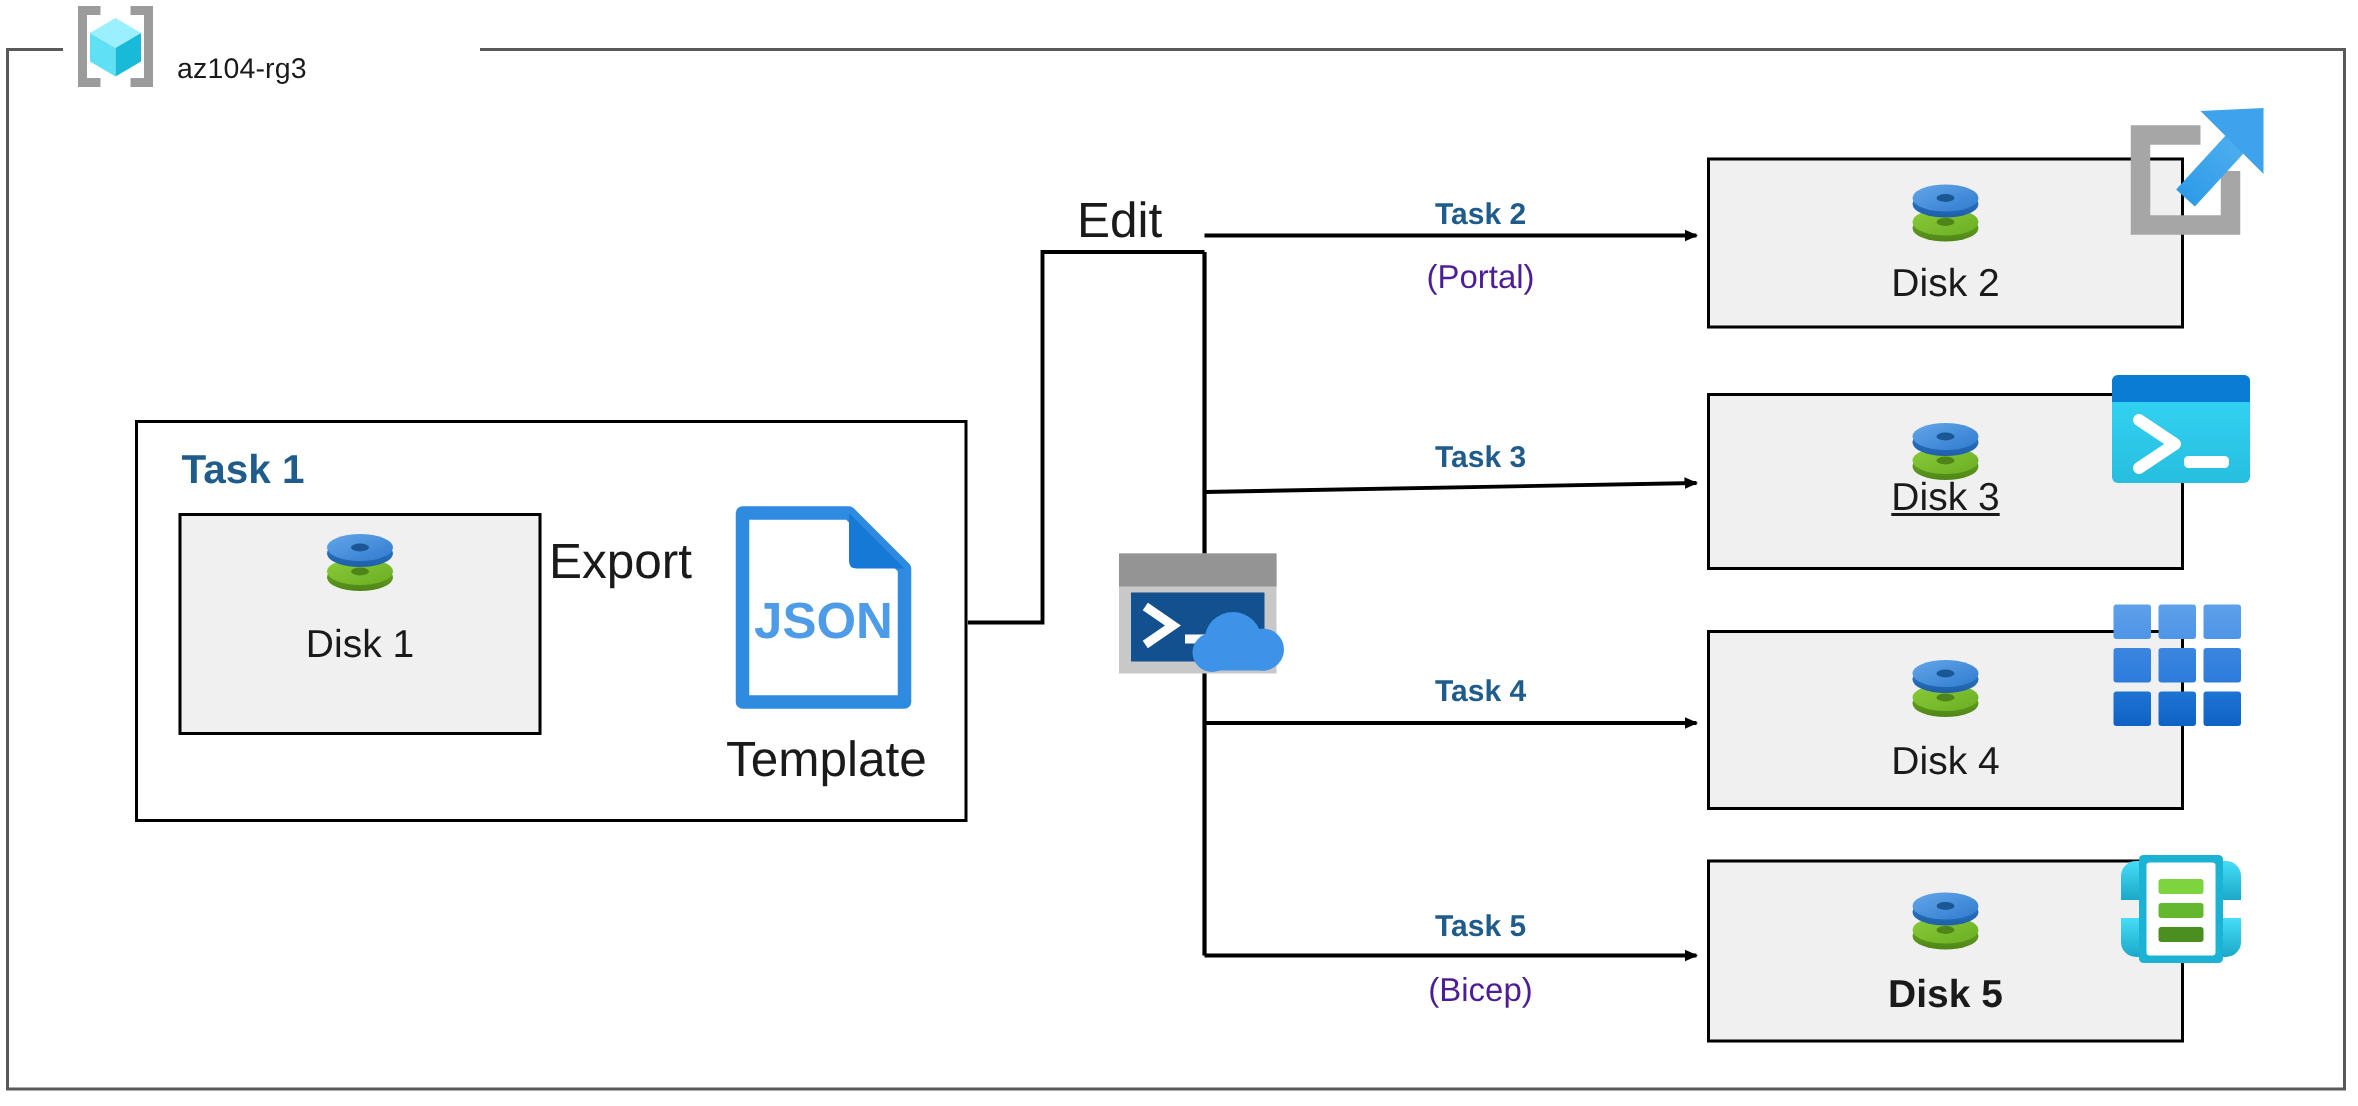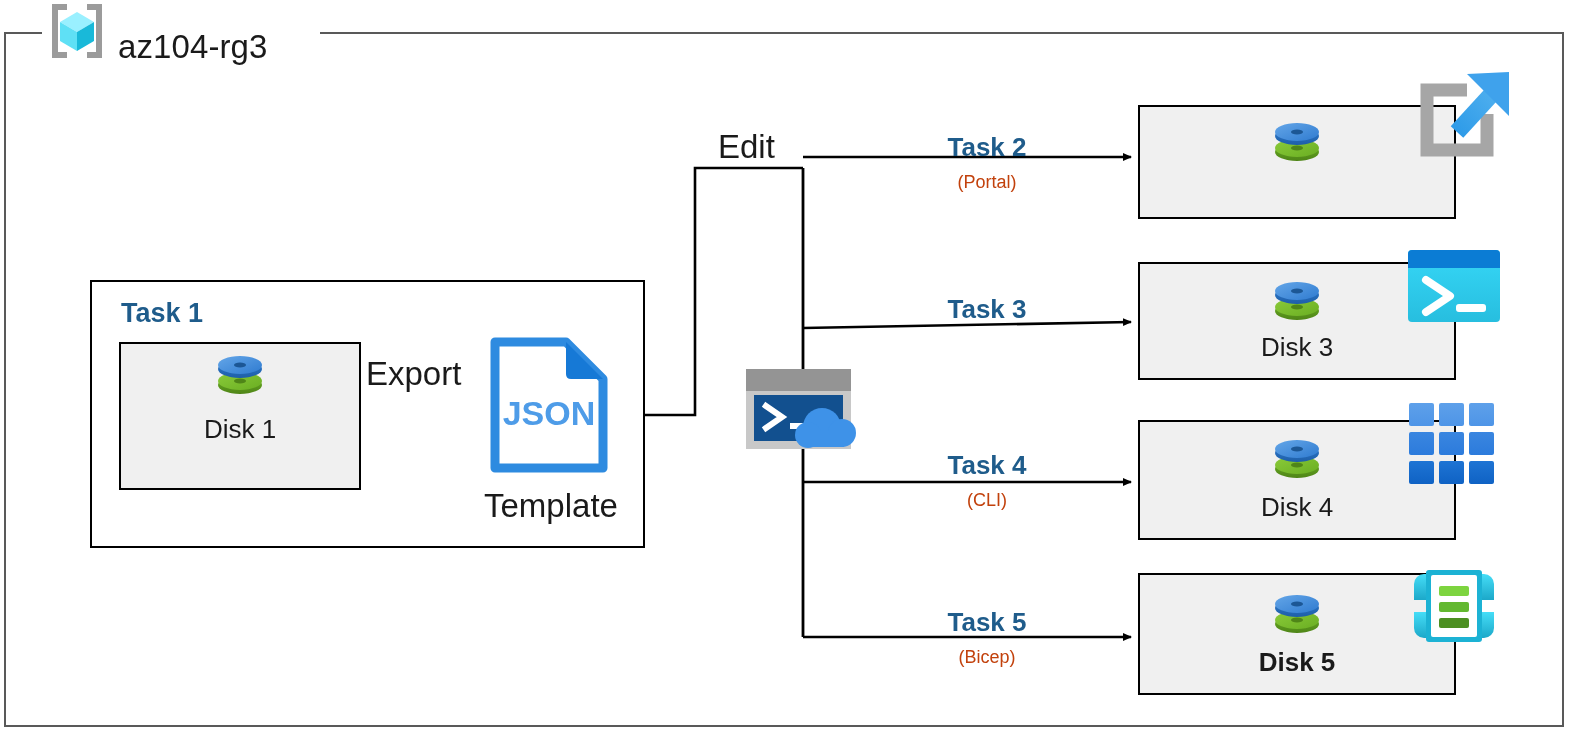--- a/index.html
+++ b/index.html
@@ -31,21 +31,21 @@
     width:278px; height:34px;
     background:#ffffff;
   }
   .rg-badge{
     position:absolute;
     left:46px; top:2px;
     display:flex; align-items:center; gap:10px;
     height:62px;
   }
   .rg-label{
-    font-size:33px;
+    font-size:19px;
     color:#1a1a1a;
     letter-spacing:.1px;
     white-space:nowrap;
     margin-top:28px;
   }
   
   .task-outer{
     position:absolute;
     border:2px solid #000000;
     box-sizing:border-box;
@@ -73,30 +73,30 @@
     white-space:nowrap;
   }
   .plain-label{
     position:absolute;
     font-size:33px;
     color:#1a1a1a;
     white-space:nowrap;
   }
   .arrow-title{
     position:absolute;
-    font-size:26px;
+    font-size:20px;
     font-weight:bold;
     color:#1f5c8b;
     white-space:nowrap;
     text-align:center;
   }
   .arrow-sub{
     position:absolute;
-    font-size:18px;
-    color:#c2410c;
+    font-size:22px;
+    color:#4c1d95;
     white-space:nowrap;
     text-align:center;
   }
   .svg-layer{
     position:absolute; left:0; top:0;
     width:1572px; height:737px;
     pointer-events:none;
   }
   .icon-abs{position:absolute;}
 </style>
@@ -258,20 +258,21 @@
     <div class="icon-abs" style="left:50%; top:12px; transform:translateX(-50%);">
       <svg width="56" height="54" viewBox="0 0 56 54">
         <ellipse cx="28" cy="33" rx="22" ry="9" fill="url(#gDiskGreenSide)"></ellipse>
         <ellipse cx="28" cy="29" rx="22" ry="9" fill="url(#gDiskGreenTop)"></ellipse>
         <ellipse cx="28" cy="29" rx="6" ry="2.6" fill="#4F8518"></ellipse>
         <ellipse cx="28" cy="17" rx="22" ry="9" fill="url(#gDiskBlueSide)"></ellipse>
         <ellipse cx="28" cy="13" rx="22" ry="9" fill="url(#gDiskBlueTop)"></ellipse>
         <ellipse cx="28" cy="13" rx="6" ry="2.6" fill="#1C5795"></ellipse>
       </svg>
     </div>
+    <div class="box-caption" style="top:66px;">Disk 2</div>
   </div>
   <div class="icon-abs" style="left:1405px; top:62px;">
     <svg width="112" height="105" viewBox="0 0 112 105">
       <path d="M62,28 L22,28 L22,88 L82,88 L82,52" fill="none" stroke="#a6a6a6" stroke-width="13" stroke-linejoin="miter"></path>
       <path d="M52,70 L96,22" fill="none" stroke="url(#gPortalArrow)" stroke-width="17"></path>
       <polygon points="104,10 104,54 62,12" fill="#3FA2EC"></polygon>
     </svg>
   </div>
 
   <div class="arrow-title" style="left:843px; top:294px; width:288px;">Task 3</div>
@@ -280,33 +281,32 @@
     <div class="icon-abs" style="left:50%; top:14px; transform:translateX(-50%);">
       <svg width="56" height="54" viewBox="0 0 56 54">
         <ellipse cx="28" cy="33" rx="22" ry="9" fill="url(#gDiskGreenSide)"></ellipse>
         <ellipse cx="28" cy="29" rx="22" ry="9" fill="url(#gDiskGreenTop)"></ellipse>
         <ellipse cx="28" cy="29" rx="6" ry="2.6" fill="#4F8518"></ellipse>
         <ellipse cx="28" cy="17" rx="22" ry="9" fill="url(#gDiskBlueSide)"></ellipse>
         <ellipse cx="28" cy="13" rx="22" ry="9" fill="url(#gDiskBlueTop)"></ellipse>
         <ellipse cx="28" cy="13" rx="6" ry="2.6" fill="#1C5795"></ellipse>
       </svg>
     </div>
-    <div class="box-caption" style="top:68px;">Disk 3</div>
+    <div class="box-caption" style="top:52px;text-decoration:underline;">Disk 3</div>
   </div>
   <div class="icon-abs" style="left:1406px; top:248px;">
     <svg width="96" height="78" viewBox="0 0 96 78">
       <rect x="2" y="2" width="92" height="72" rx="4" fill="url(#gPwsh)"></rect>
       <path d="M2,6 a4,4 0 0 1 4,-4 L90,2 a4,4 0 0 1 4,4 L94,20 L2,20 Z" fill="#0B7CD4"></path>
       <path d="M20,32 L44,48 L20,64" fill="none" stroke="#ffffff" stroke-width="8" stroke-linecap="round" stroke-linejoin="round"></path>
       <rect x="50" y="56" width="30" height="8" rx="3" fill="#ffffff"></rect>
     </svg>
   </div>
 
   <div class="arrow-title" style="left:843px; top:450px; width:288px;">Task 4</div>
-  <div class="arrow-sub" style="left:843px; top:490px; width:288px;">(CLI)</div>
 
   <div class="disk-box" style="left:1138px; top:420px; width:318px; height:120px;">
     <div class="icon-abs" style="left:50%; top:14px; transform:translateX(-50%);">
       <svg width="56" height="54" viewBox="0 0 56 54">
         <ellipse cx="28" cy="33" rx="22" ry="9" fill="url(#gDiskGreenSide)"></ellipse>
         <ellipse cx="28" cy="29" rx="22" ry="9" fill="url(#gDiskGreenTop)"></ellipse>
         <ellipse cx="28" cy="29" rx="6" ry="2.6" fill="#4F8518"></ellipse>
         <ellipse cx="28" cy="17" rx="22" ry="9" fill="url(#gDiskBlueSide)"></ellipse>
         <ellipse cx="28" cy="13" rx="22" ry="9" fill="url(#gDiskBlueTop)"></ellipse>
         <ellipse cx="28" cy="13" rx="6" ry="2.6" fill="#1C5795"></ellipse>

